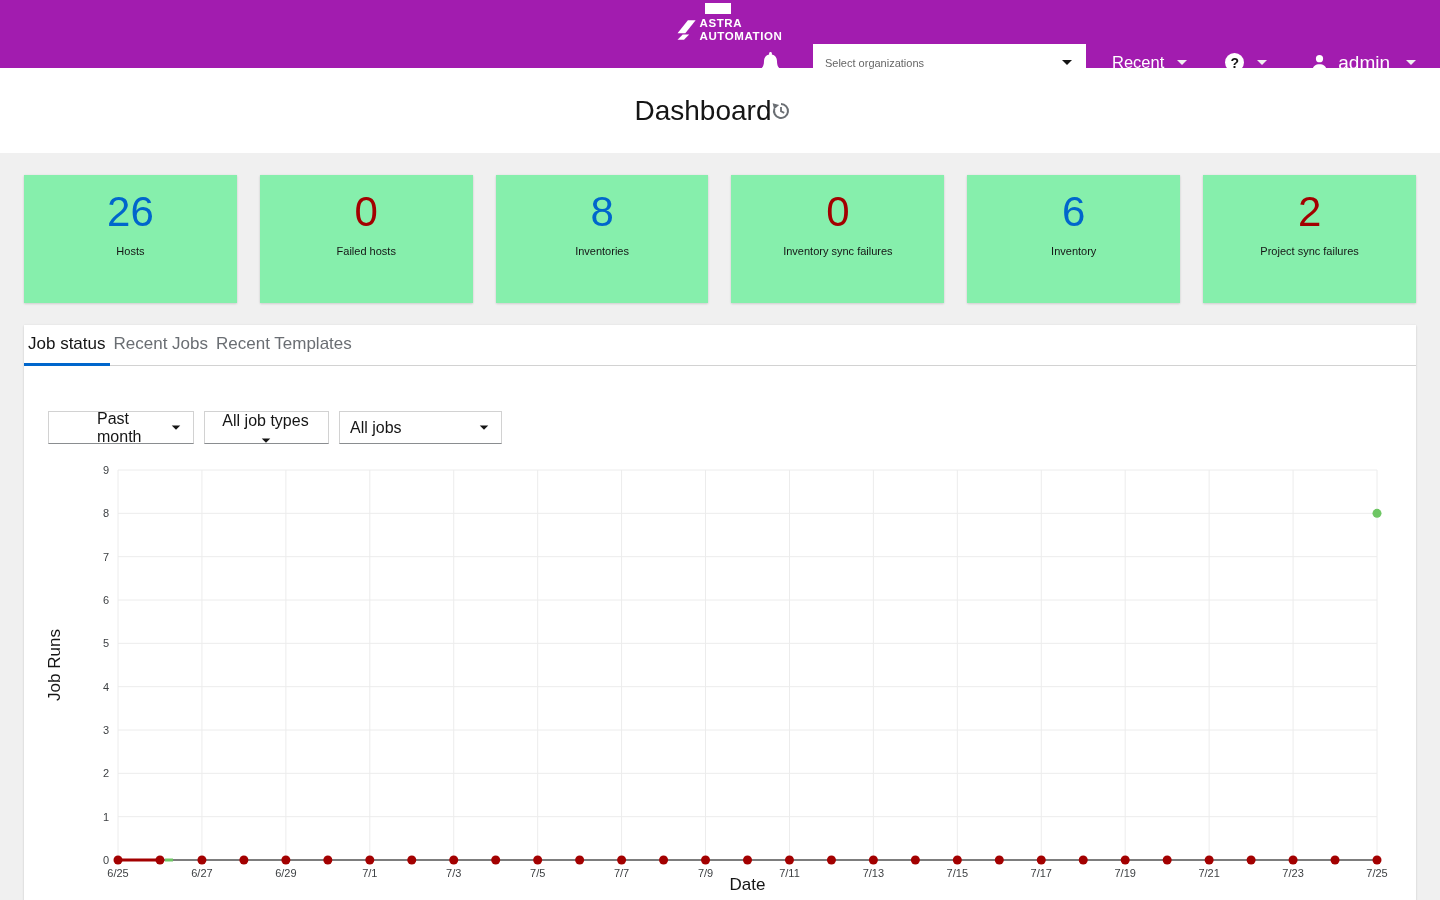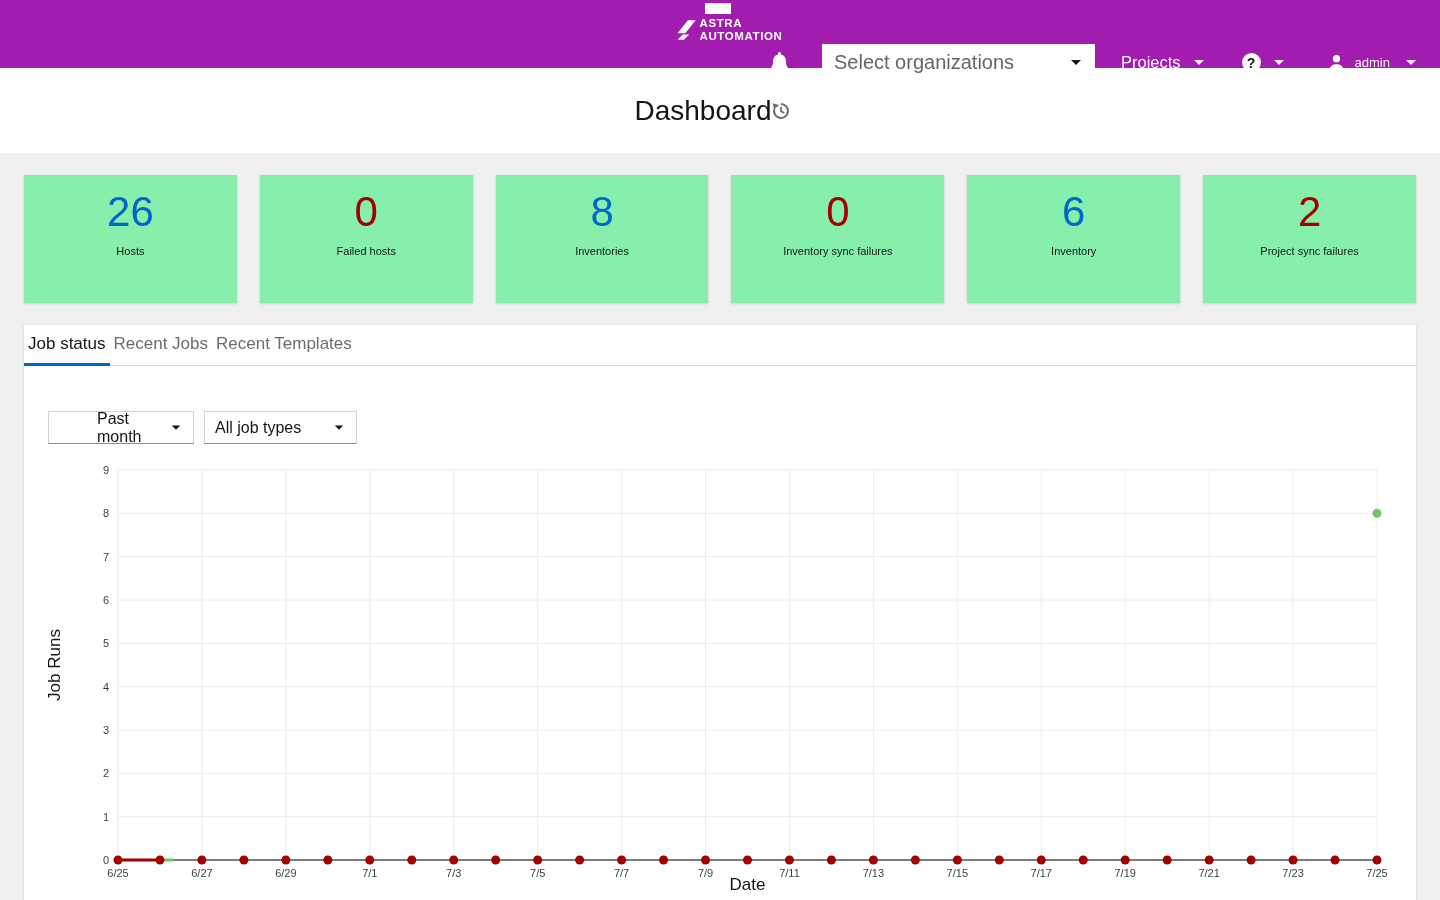--- a/index.html
+++ b/index.html
@@ -12,30 +12,30 @@
     display:flex; flex-direction:column; justify-content:space-between; padding:3px 4px; }
   .hamburger span { display:block; height:3.5px; background:#fff; width:26px; }
   .brand { display:flex; align-items:center; margin-left:18px; }
   .brand svg { width:24px; height:22px; }
   .brand-text { margin-left:4px; color:#fff; font-weight:bold; font-size:11.5px; letter-spacing:.6px; line-height:1.18; }
   .mast-right { margin-left:auto; display:flex; align-items:center; }
   .icon-btn { background:none; border:none; cursor:pointer; display:flex; align-items:center; }
   .bell-btn { margin-right:33px; }
   .org-select { width:273px; height:38px; background:#fff; display:flex; align-items:center;
     justify-content:space-between; padding:0 14px 0 12px; cursor:pointer; }
-  .org-select .ph { color:#666; font-size:20px; }
+  .org-select .ph { color:#666; font-size:11px; }
   .caret { width:0; height:0; border-left:5px solid transparent; border-right:5px solid transparent;
     border-top:5.5px solid currentColor; display:inline-block; }
   .caret.dark { color:#151515; }
   .caret.light { color:#f0f0f0; }
   .lang-btn { margin-left:26px; color:#fff; font-size:16.5px; gap:13px; }
   .help-btn { margin-left:38px; gap:13px; }
   .help-circle { width:19px; height:19px; border-radius:50%; background:#fff; color:#151515;
     font-size:14px; font-weight:bold; display:flex; align-items:center; justify-content:center; }
-  .user-btn { margin-left:44px; color:#fff; font-size:13px; gap:10px; }
+  .user-btn { margin-left:44px; color:#fff; font-size:19px; gap:10px; }
   .user-btn .caret { margin-left:6px; }
 
   
   .title-bar { height:85px; background:#fff; display:flex; align-items:center;
     justify-content:center; padding:0 39px 0 25px; }
   .title-bar h1 { font-size:28px; font-weight:400; color:#151515; }
   .history-btn { background:none; border:none; cursor:pointer; color:#6a6e73; display:flex; }
 
   
   .stats-row { display:grid; grid-template-columns:repeat(6,1fr); gap:23px; margin:22px 24px 0; }
@@ -53,21 +53,21 @@
   .tab { padding:9px 4px 11px; font-size:17px; color:#6a6e73; background:none; border:none;
     cursor:pointer; position:relative; font-family:inherit; }
   .tab.active { color:#151515; }
   .tab.active::after { content:""; position:absolute; left:0; right:0; bottom:-1px; height:3px; background:#0066cc; }
 
   .filters { display:flex; gap:10px; margin:45px 0 0 24px; }
   .pf-select { height:33px; background:#fff; border:1px solid #d2d2d2; border-bottom-color:#8a8d90;
     display:flex; align-items:center; justify-content:space-between; padding:0 12px 0 10px;
     font-size:16px; color:#151515; cursor:pointer; }
   .pf-select .caret { transform:scale(.85); }
-  .w1{width:146px;padding-left:48px;} .w2{width:153px;} .w3{width:163px;}
+  .w1{width:146px;padding-left:48px;} .w2{width:125px;flex-direction:column;} .w3{width:163px;}
 
   .chart-wrap { margin-top:12px; position:relative; height:437px; }
   svg text { font-family:"Liberation Sans", sans-serif; }
 </style>
 </head>
 <body>
 
 <header class="masthead">
   <button class="hamburger">
     <span></span>
@@ -89,21 +89,21 @@
       <svg width="19" height="22" viewBox="0 0 19 22">
         <path fill="#fff" d="M9.5 0c-.8 0-1.4.6-1.4 1.4v1C4.9 3.1 3 5.6 3 9c0 4.4-1.3 6.2-2.6 7.4-.3.3-.4.7-.2 1.1.1.3.5.5.9.5h16.8c.4 0 .8-.2.9-.5.2-.4.1-.8-.2-1.1C17.3 15.2 16 13.4 16 9c0-3.4-1.9-5.9-5.1-6.6v-1C10.9.6 10.3 0 9.5 0z"></path>
         <path fill="#fff" d="M6.8 19.5a2.7 2.7 0 0 0 5.4 0z"></path>
       </svg>
     </button>
     <div class="org-select">
       <span class="ph">Select organizations</span>
       <span class="caret dark"></span>
     </div>
     <button class="icon-btn lang-btn">
-      <span>Projects</span>
+      <span>Recent</span>
       <span class="caret light"></span>
     </button>
     <button class="icon-btn help-btn">
       <span class="help-circle">?</span>
       <span class="caret light"></span>
     </button>
     <button class="icon-btn user-btn">
       <svg width="17" height="17" viewBox="0 0 16 16">
         <circle cx="8" cy="4.4" r="3.4" fill="#fff"></circle>
         <path fill="#fff" d="M1.5 15c0-3.6 3-5.4 6.5-5.4s6.5 1.8 6.5 5.4z"></path>
@@ -160,20 +160,24 @@
       <button class="tab">Recent Templates</button>
     </div>
 
     <div class="filters">
       <div class="pf-select w1">
         <span>Past month</span>
         <span class="caret dark"></span>
       </div>
       <div class="pf-select w2">
         <span>All job types</span>
+        <span class="caret dark"></span>
+      </div>
+      <div class="pf-select w3">
+        <span>All jobs</span>
         <span class="caret dark"></span>
       </div>
     </div>
 
     <div class="chart-wrap">
       <svg id="job-chart" width="1392" height="437">
           <line x1="94" x2="1353" y1="360.6666666666667" y2="360.6666666666667" stroke="#ececec" stroke-width="1"></line>
           <line x1="94" x2="1353" y1="317.3333333333333" y2="317.3333333333333" stroke="#ececec" stroke-width="1"></line>
           <line x1="94" x2="1353" y1="274" y2="274" stroke="#ececec" stroke-width="1"></line>
           <line x1="94" x2="1353" y1="230.66666666666666" y2="230.66666666666666" stroke="#ececec" stroke-width="1"></line>

